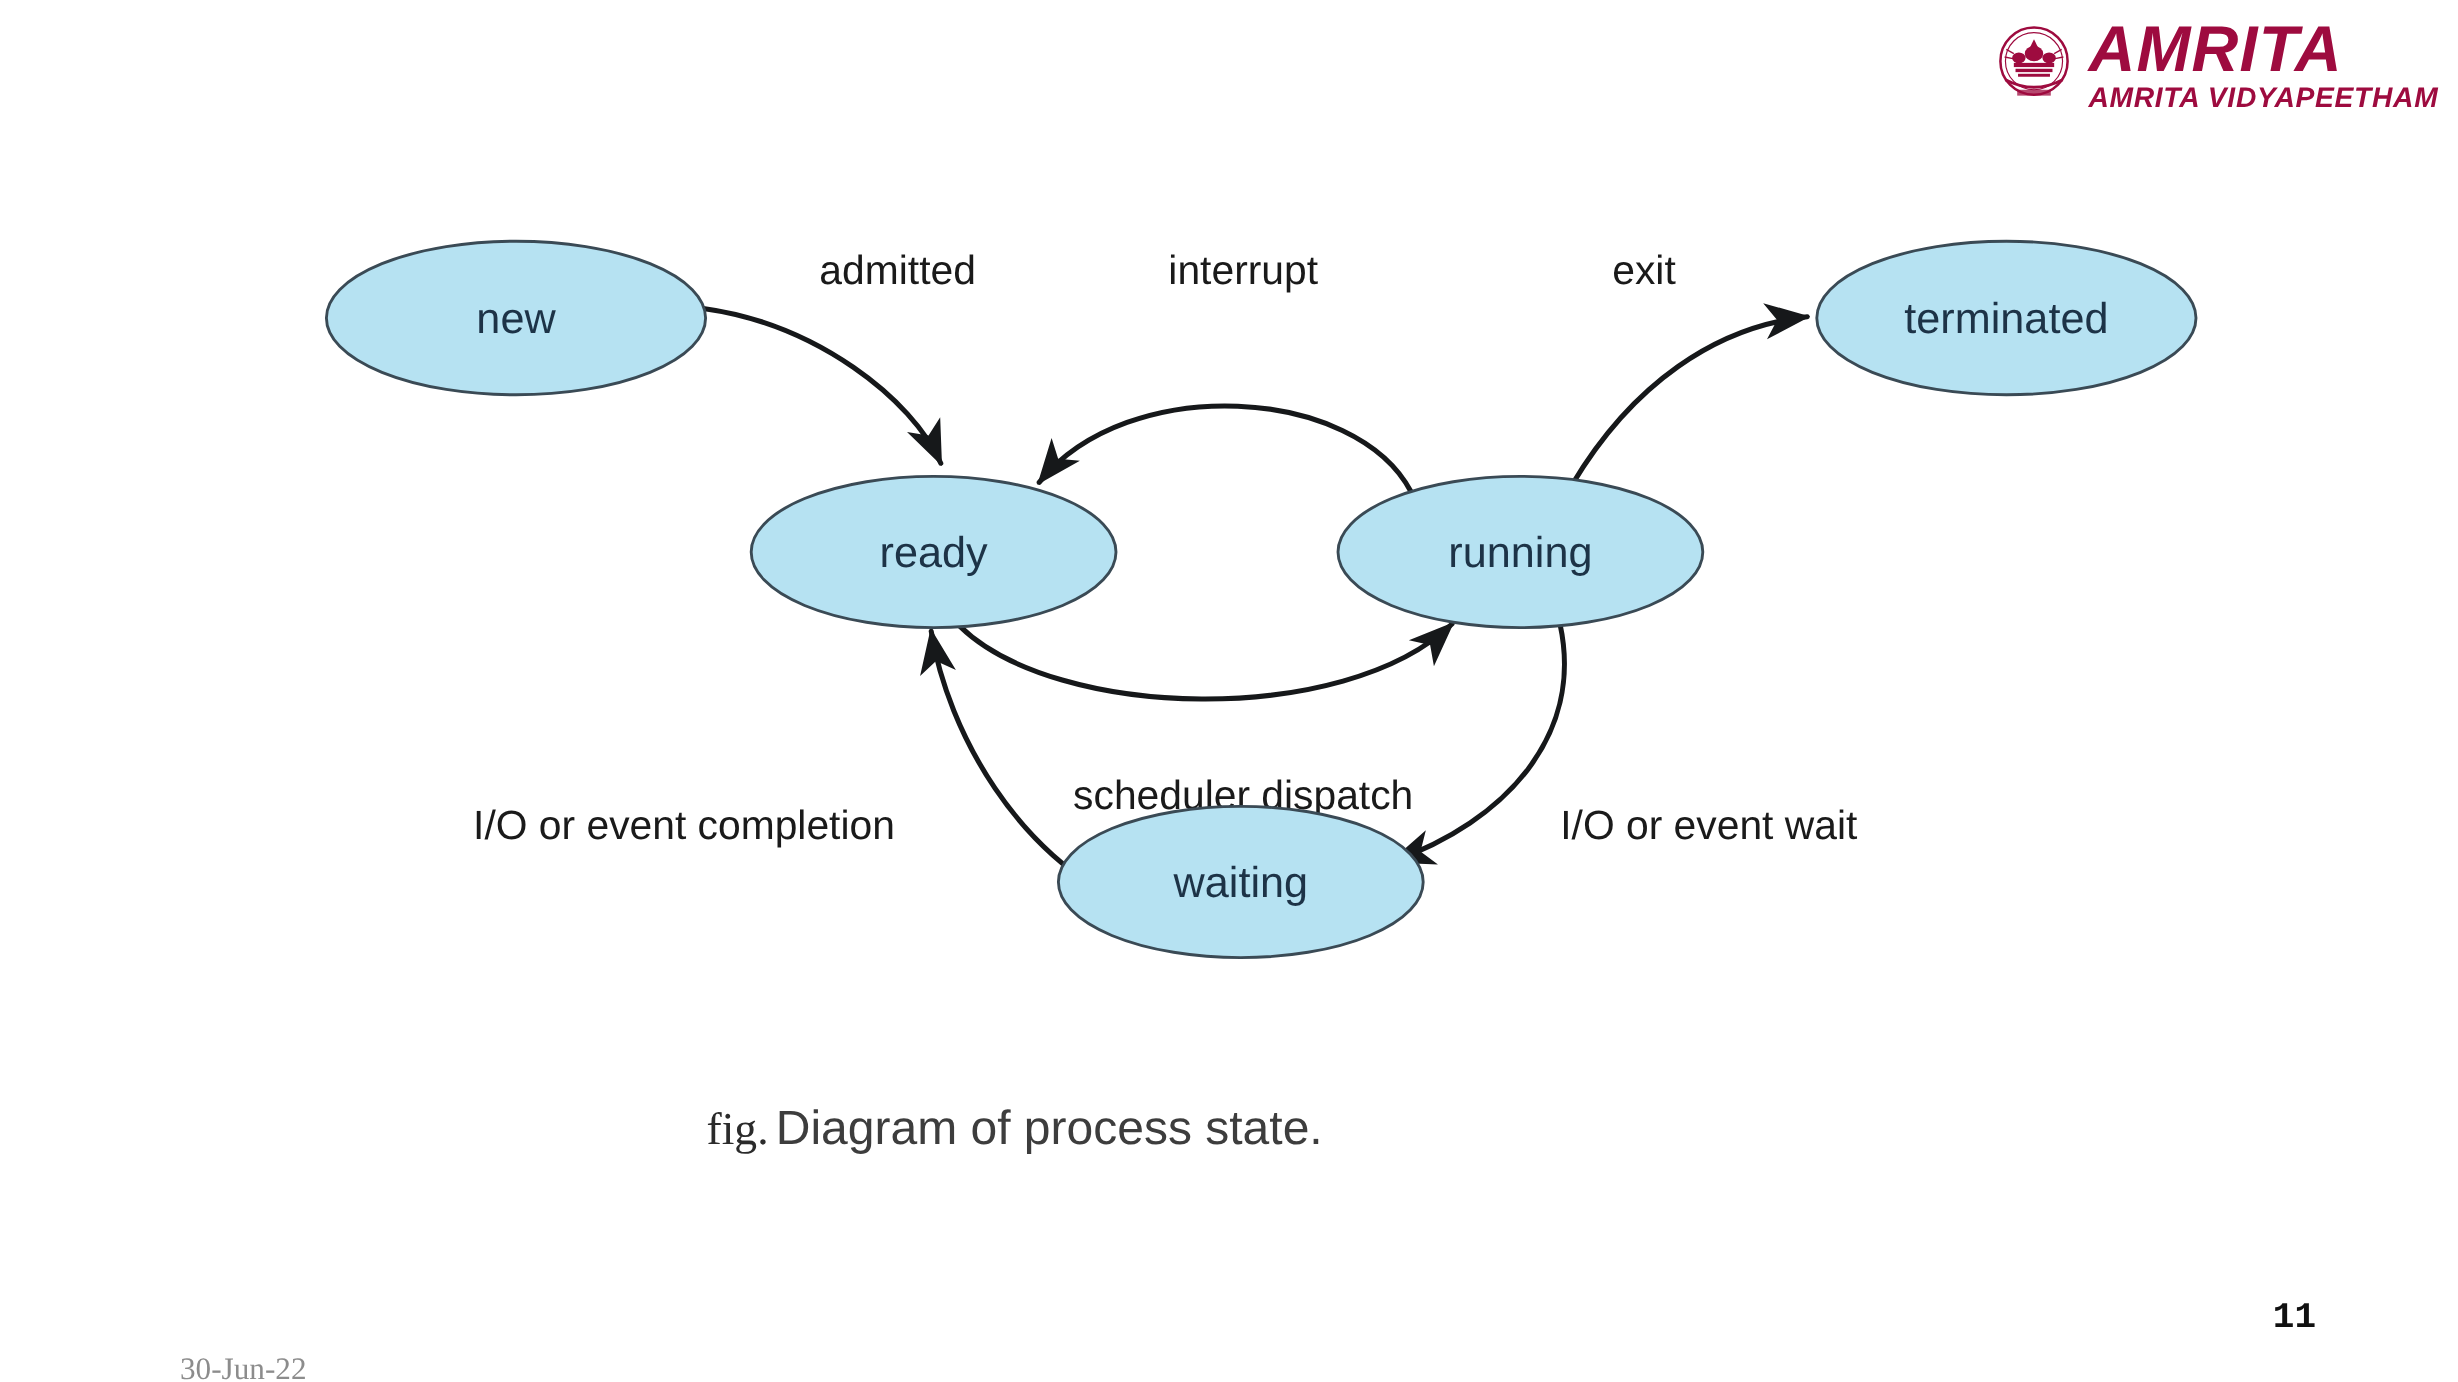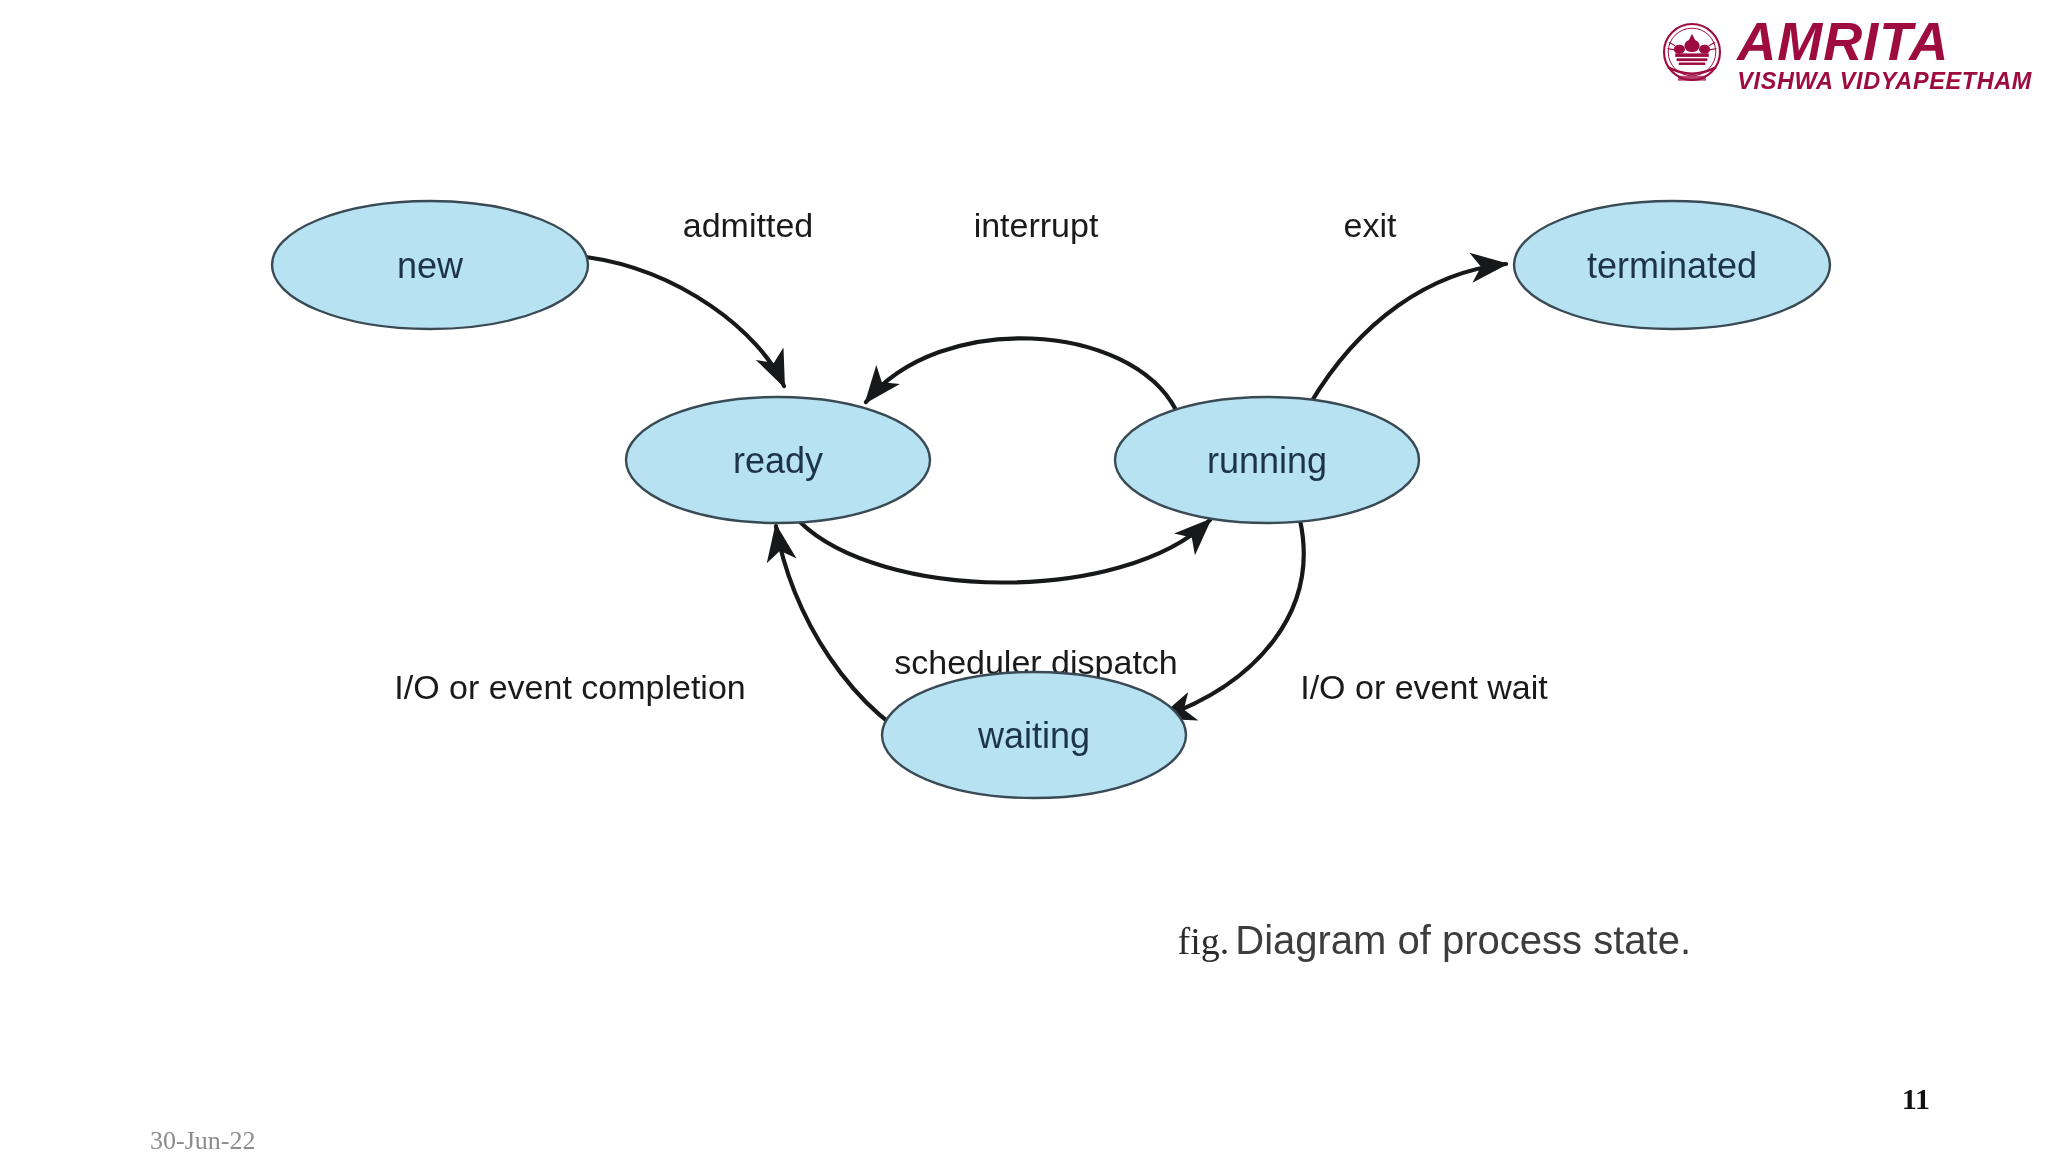--- a/index.html
+++ b/index.html
@@ -78,21 +78,21 @@
     text-anchor: middle;
     dominant-baseline: middle;
   }
 
   
   #figure-caption {
     position: absolute;
     left: 0;
     top: 918px;
     width: 1691px;
-    text-align: right;
+    text-align: center;
     white-space: nowrap;
   }
   #caption-prefix {
     font-family: "Liberation Serif", serif;
     font-size: 38px;
     color: #2b2b2b;
   }
   #caption-text {
     font-family: "Liberation Sans", sans-serif;
     font-size: 40px;
@@ -106,21 +106,21 @@
     left: 150px;
     top: 1126px;
     font-family: Liberation Serif, serif;
     font-size: 26px;
     color: #8c8c8c;
   }
   #slide-number {
     position: absolute;
     right: 118px;
     top: 1082px;
-    font-family: Liberation Serif, serif;
+    font-family: Liberation Mono, monospace;
     font-size: 30px;
     font-weight: bold;
     color: #111111;
   }
 </style>
 </head>
 <body>
 
 <div id="brand-logo">
   <span id="brand-emblem">
@@ -141,21 +141,21 @@
         <line x1="15" y1="45" x2="25" y2="47"></line>
         <line x1="83" y1="36" x2="74" y2="41"></line>
         <line x1="85" y1="45" x2="75" y2="47"></line>
       </g>
       <path d="M16 72 Q50 90 84 72" fill="none" stroke="#9e0b3f" stroke-width="3.5"></path>
       <rect x="30" y="84" width="40" height="7" fill="#9e0b3f" opacity="0.75"></rect>
     </svg>
   </span>
   <span id="brand-wordmark">
     <span id="brand-name">AMRITA</span>
-    <span id="brand-tagline">VISHWA VIDYAPEETHAM</span>
+    <span id="brand-tagline">AMRITA VIDYAPEETHAM</span>
   </span>
 </div>
 
 <div id="diagram-area">
   <svg id="diagram-svg" width="2048" height="760" viewBox="0 0 2048 760">
     <defs>
       <marker id="arrowhead" markerWidth="11" markerHeight="11" refX="8.4" refY="4" orient="auto" markerUnits="strokeWidth">
         <path d="M0,0.4 L9,4 L0,7.6 L2.4,4 z" fill="#16181a"></path>
       </marker>
     </defs>

